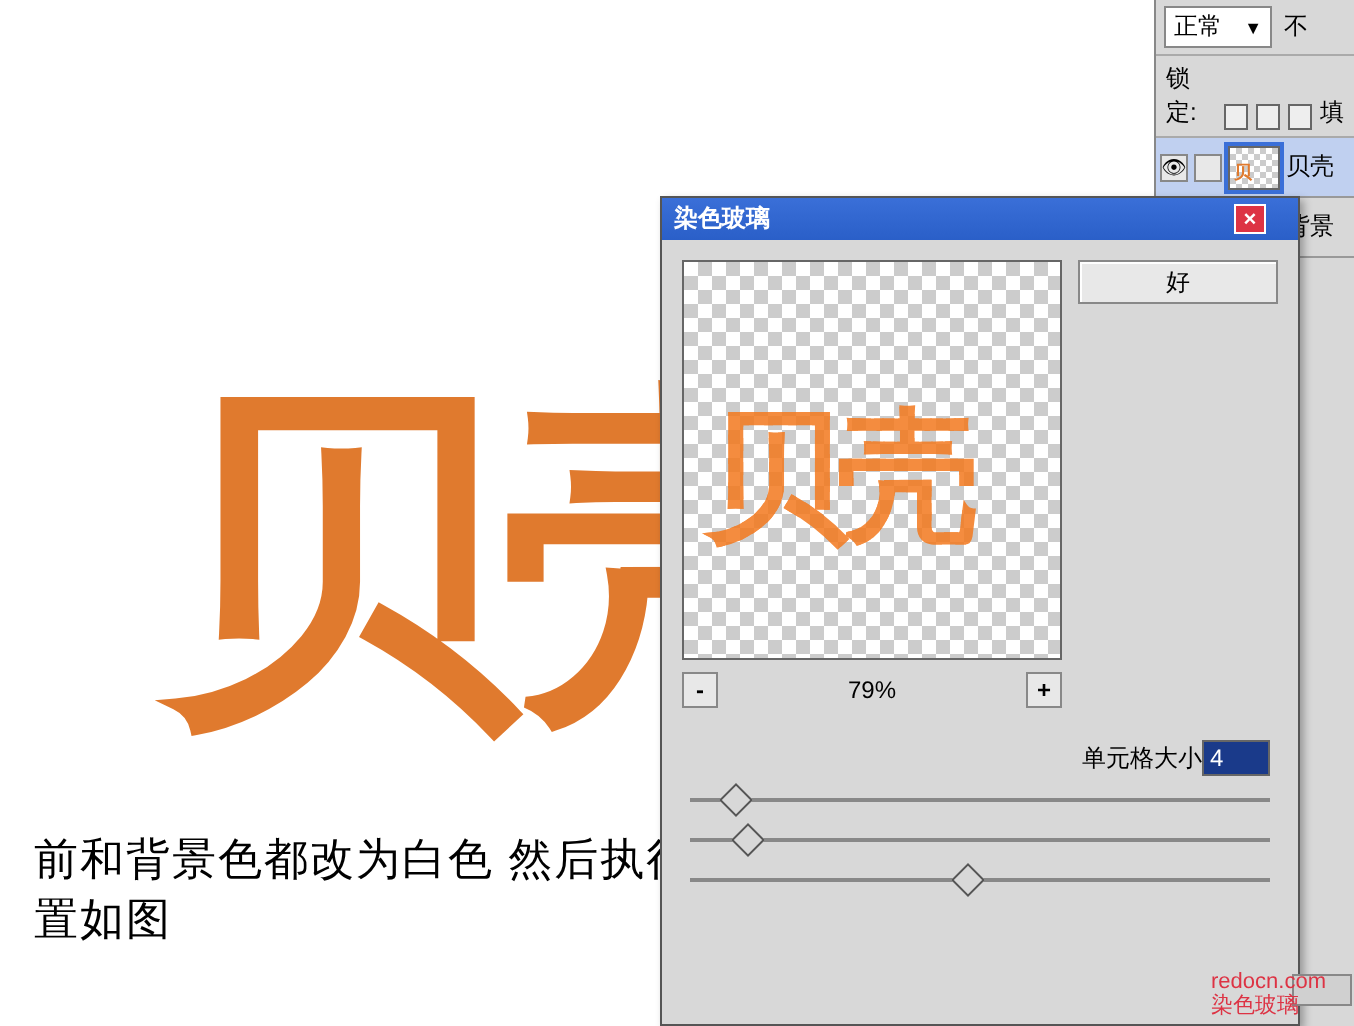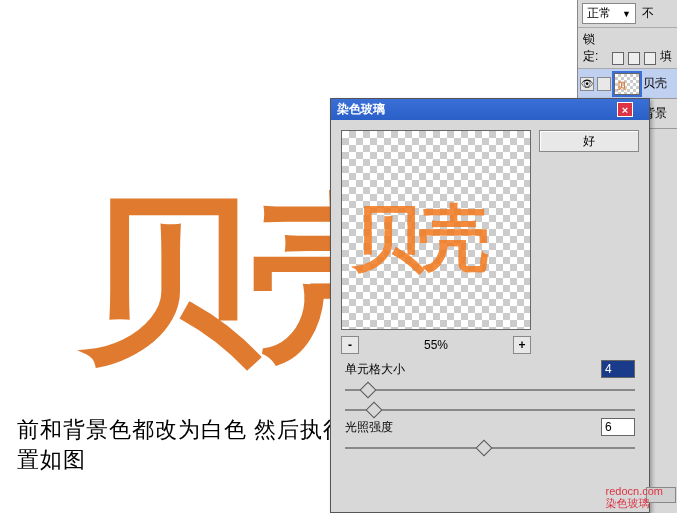--- a/index.html
+++ b/index.html
@@ -31,21 +31,21 @@
     .dialog-body { display: flex; padding: 10px 10px 6px 10px; gap: 8px; }
     .preview-col { flex: 1; }
     .preview { width: 190px; height: 200px; border: 1px solid #666; background-image: repeating-conic-gradient(#ccc 0% 25%, #fff 0% 50%); background-size: 14px 14px; position: relative; overflow: hidden; }
     .preview-text { position: absolute; left: 10px; top: 60px; font-size: 72px; font-weight: 900; font-family: "Microsoft YaHei"; background: radial-gradient(circle at 30% 30%, #e07a2e 30%, transparent 31%), radial-gradient(circle at 70% 60%, #e07a2e 30%, transparent 31%); background-size: 12px 12px; -webkit-background-clip: text; color: #e07a2e; opacity: 0.85; letter-spacing: -6px; white-space: nowrap; filter: contrast(1.2); }
     .zoom-row { display: flex; align-items: center; justify-content: space-between; margin-top: 6px; width: 190px; }
     .zoom-btn { width: 18px; height: 18px; border: 1px solid #888; background: #e8e8e8; display: flex; align-items: center; justify-content: center; cursor: pointer; font-size: 12px; font-weight: bold; }
     .btn-col { display: flex; flex-direction: column; gap: 8px; width: 100px; }
     .ps-btn { height: 22px; border: 1px solid #888; background: #e8e8e8; display: flex; align-items: center; justify-content: center; cursor: pointer; box-shadow: inset 1px 1px 0 #fff; }
     
     .params { padding: 0 14px; }
-    .param-row { display: flex; align-items: center; justify-content: space-between; }
+    .param-row { margin-top: 10px; display: flex; align-items: center; justify-content: flex-end; }
     .param-label { font-size: 12px; }
     .param-input { width: 34px; height: 18px; border: 1px solid #666; background: #fff; text-align: left; padding: 0 3px; font-size: 12px; }
     .param-input.selected { background: #1a3a8a; color: #fff; }
     .slider { width: 100%; height: 16px; position: relative; margin-top: 4px; }
     .slider-track { position: absolute; left: 0; right: 0; top: 7px; height: 2px; background: #888; }
     .slider-thumb { position: absolute; top: 2px; width: 12px; height: 12px; background: #d8d8d8; border: 1px solid #555; transform: translateX(-50%) rotate(45deg); }
     .scrollbar-h { position: absolute; left: 646px; bottom: 10px; width: 30px; height: 16px; background: #d0d0d0; border: 1px solid #888; }
     
     .watermark { position: absolute; right: 14px; bottom: 4px; font-size: 11px; color: #d34; line-height: 1.1; }
   </style>
@@ -95,45 +95,41 @@
     <span>染色玻璃</span>
     <span class="close">×</span>
   </div>
   <div class="dialog-body">
     <div class="preview-col">
       <div class="preview">
         <div class="preview-text">贝壳</div>
       </div>
       <div class="zoom-row">
         <span class="zoom-btn">-</span>
-        <span>55%</span>
+        <span>79%</span>
         <span class="zoom-btn">+</span>
       </div>
     </div>
     <div class="btn-col">
       <div class="ps-btn">好</div>
     </div>
   </div>
   <div class="params">
     <div class="param-row">
       <span class="param-label">单元格大小</span>
       <input class="param-input selected" value="4" style="">
     </div>
     <div class="slider">
       <div class="slider-track"></div>
         <div class="slider-thumb" style="left:8%"></div>
     </div>
     <div class="slider">
       <div class="slider-track"></div>
         <div class="slider-thumb" style="left:10%"></div>
     </div>
-    <div class="param-row">
-      <span class="param-label">光照强度</span>
-      <input class="param-input" value="6" style="">
-    </div>
     <div class="slider">
       <div class="slider-track"></div>
         <div class="slider-thumb" style="left:48%"></div>
     </div>
   </div>
 </div>
 
 <div class="scrollbar-h"></div>
 
 <div class="watermark">

